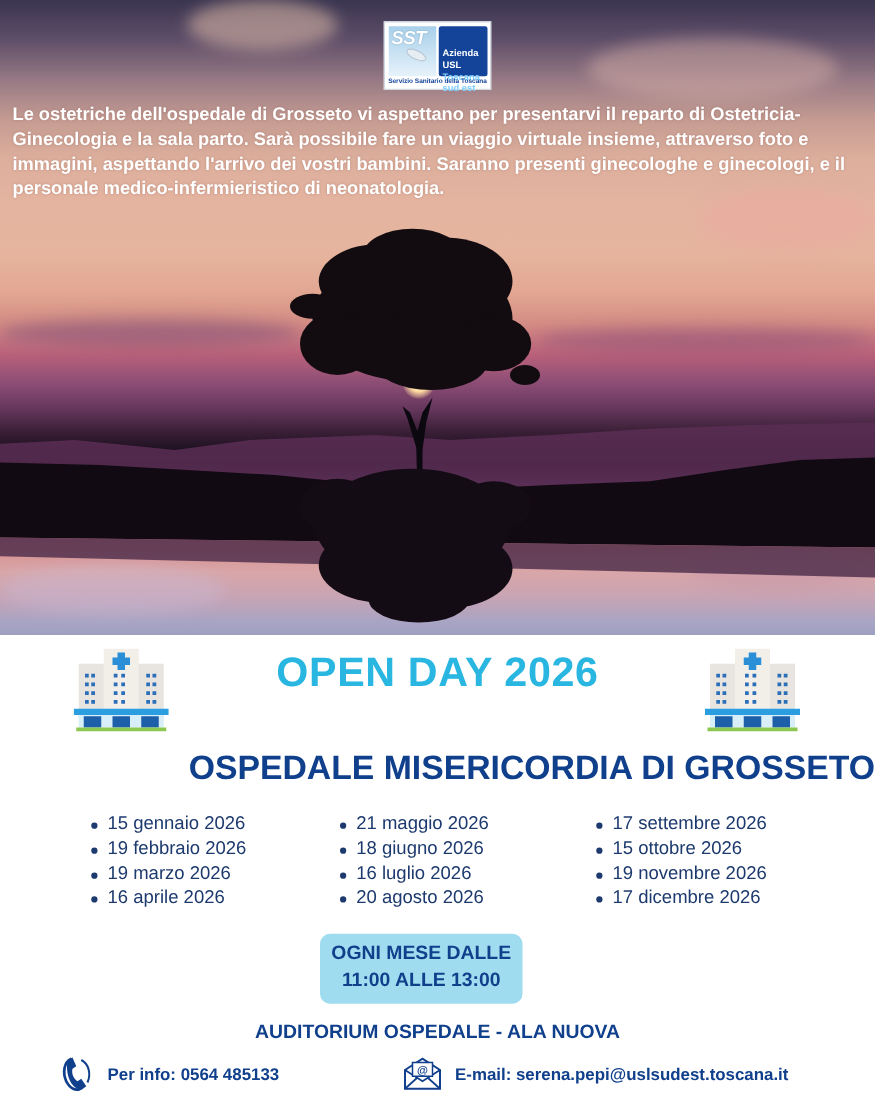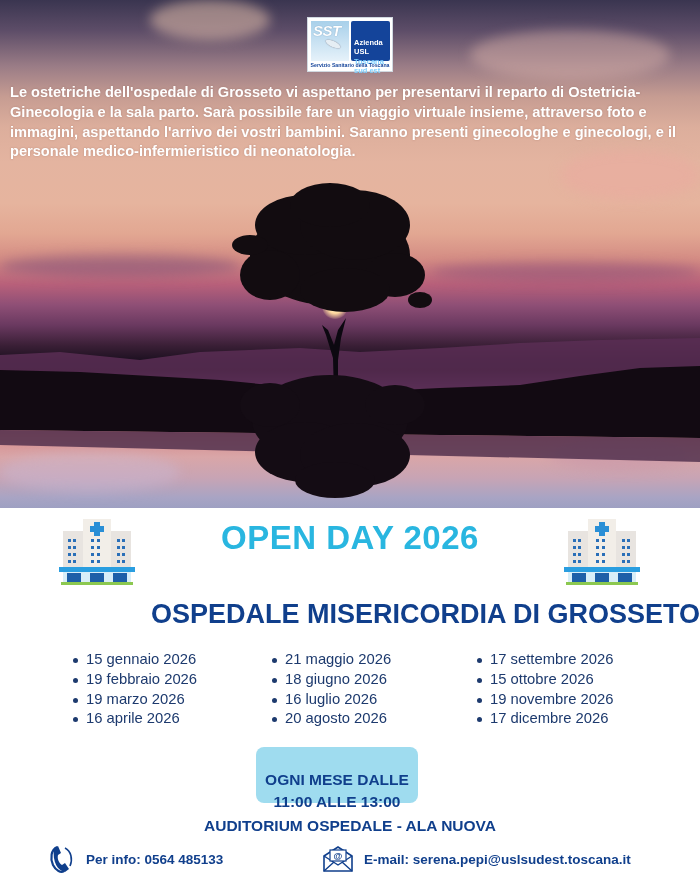--- a/index.html
+++ b/index.html
@@ -65,21 +65,21 @@
   .dates { position: absolute; top: 650px; font-family: "Liberation Sans", sans-serif; font-size: 14.8px; color: #1d3a6e; }
   .dates li { list-style: none; position: relative; padding-left: 15px; height: 19.8px; line-height: 19.8px; white-space: nowrap; }
   .dates li::before { content: ""; position: absolute; left: 2px; top: 8px; width: 5px; height: 5px; border-radius: 50%; background: #1d3a6e; }
   .col1 { left: 71px; }
   .col2 { left: 270px; }
   .col3 { left: 475px; }
 
   .hours {
     position: absolute; left: 256px; top: 747px; width: 162px; height: 56px;
     background: #9fdcef; border-radius: 8px; text-align: center;
-    font-family: "Liberation Sans", sans-serif; font-weight: bold; color: #103f8c; font-size: 15.5px; line-height: 22px; padding-top: 22px;
+    font-family: "Liberation Sans", sans-serif; font-weight: bold; color: #103f8c; font-size: 15.5px; line-height: 22px; padding-top: 5px;
   }
   .venue {
     position: absolute; left: 0; top: 816px; width: 700px; text-align: center;
     font-family: "Liberation Sans", sans-serif; font-weight: bold; color: #103f8c; font-size: 15.5px; line-height: 20px;
   }
   .contact { position: absolute; top: 843px; height: 32px; display: flex; align-items: center; }
   .contact.phone { left: 48px; }
   .contact.mail { left: 322px; }
   .contact-text { font-family: "Liberation Sans", sans-serif; font-weight: bold; color: #103f8c; font-size: 13.5px; margin-left: 10px; white-space: nowrap; }
 </style>

